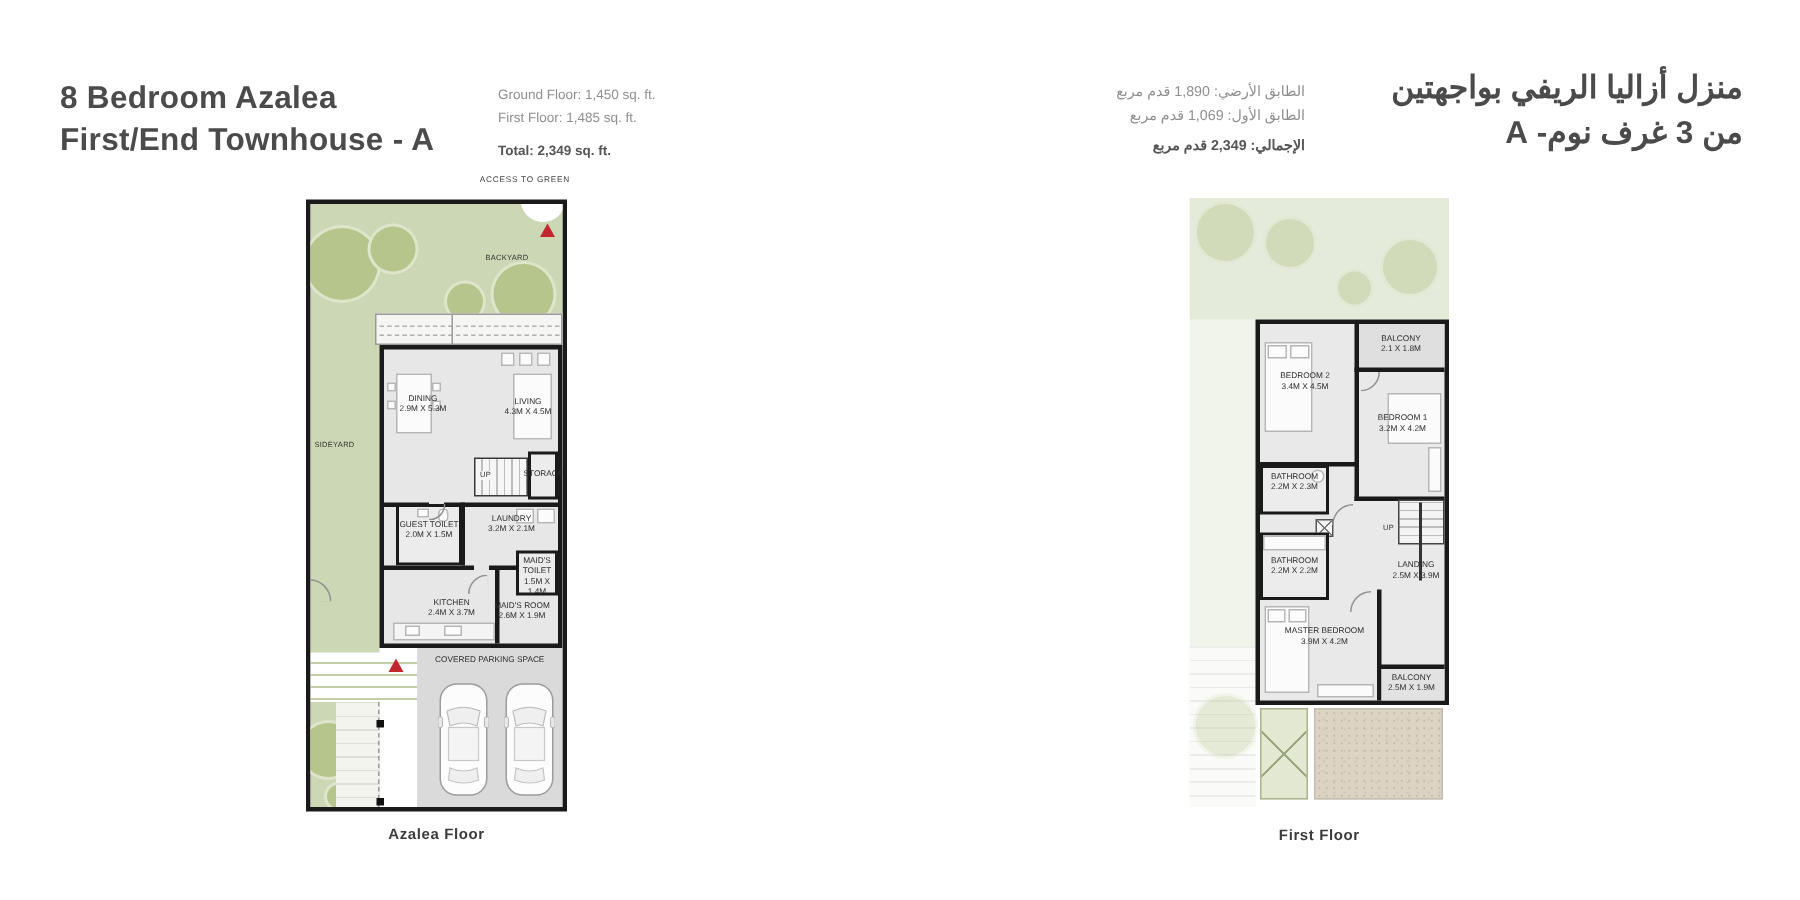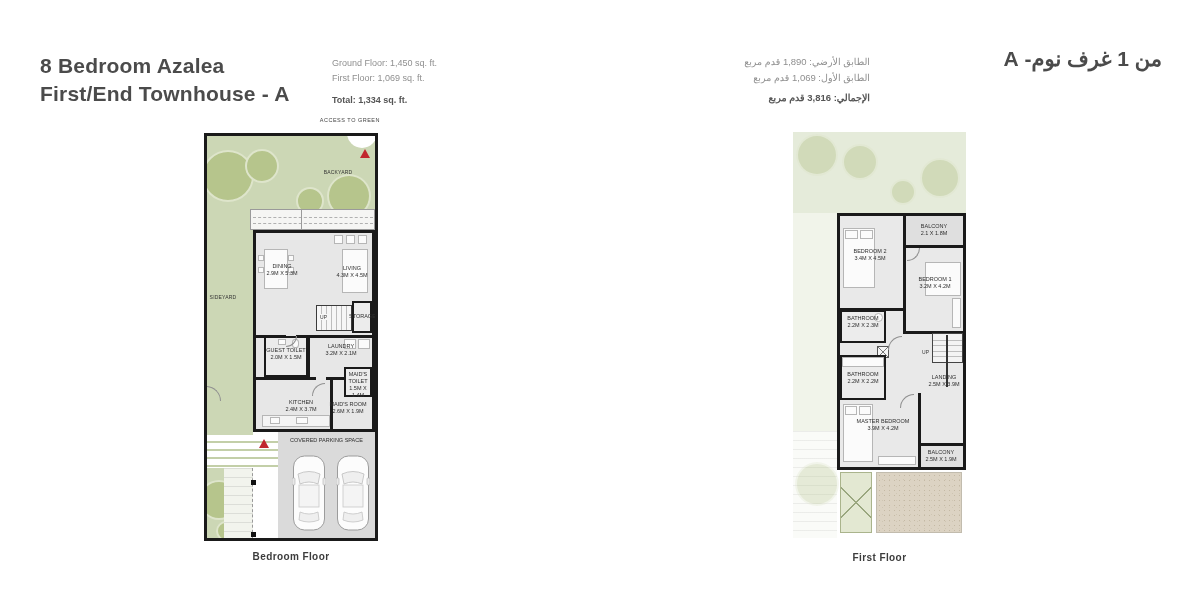--- a/index.html
+++ b/index.html
@@ -71,31 +71,32 @@
 <body>
 
 <div class="canvas">
 
   <div class="title-en">
     <div>8 Bedroom Azalea</div>
     <div>First/End Townhouse - A</div>
   </div>
   <div class="areas-en">
     <div>Ground Floor: 1,450 sq. ft.</div>
-    <div>First Floor: 1,069 sq. ft.</div>
-    <div class="total">Total: 1,334 sq. ft.</div>
+    <div>First Floor: 1,485 sq. ft.</div>
+    <div class="total">Total: 2,349 sq. ft.</div>
   </div>
 
   <div class="areas-ar">
     <div>الطابق الأرضي: 1,890 قدم مربع</div>
     <div>الطابق الأول: 1,069 قدم مربع</div>
-    <div class="total">الإجمالي: 3,816 قدم مربع</div>
+    <div class="total">الإجمالي: 2,349 قدم مربع</div>
   </div>
   <div class="title-ar">
-    <div>من 1 غرف نوم- A</div>
+    <div>منزل أزاليا الريفي بواجهتين</div>
+    <div>من 3 غرف نوم- A</div>
   </div>
 
   <div class="access-lab">ACCESS TO GREEN</div>
 
   <div class="plan gf">
 
     <div class="green" style="left:0;top:0;width:168px;height:94px;"></div>
     <div class="green" style="left:0;top:94px;width:46px;height:308px;"></div>
 
     <div class="tree" style="left:-5px;top:14px;width:52px;height:52px;"></div>
@@ -214,21 +215,21 @@
         <rect x="31" y="24" width="3" height="7" rx="1" fill="#e8e8e8" stroke="#b0b0b0" stroke-width="0.6"></rect>
       </svg>
     </div>
 
     <div class="walkway" style="left:0;top:299px;width:71px;height:33px;"></div>
     <div class="vwalk" style="left:17px;top:332px;width:28px;height:70px;"></div>
     <div class="sq" style="left:44px;top:344px;"></div>
     <div class="sq" style="left:44px;top:396px;"></div>
     <div class="tri" style="left:52px;top:303px;"></div>
   </div>
-  <div class="caption" style="left:204px;top:551px;width:174px;">Bedroom Floor</div>
+  <div class="caption" style="left:204px;top:551px;width:174px;">Azalea Floor</div>
 
   <div class="plan ff">
 
     <div class="abs" style="left:0;top:0;width:173px;height:81px;background:rgba(204,215,181,.5);"></div>
     <div class="abs" style="left:0;top:81px;width:44px;height:325px;background:rgba(204,215,181,.28);"></div>
     <div class="tree ghost" style="left:3px;top:2px;width:42px;height:42px;"></div>
     <div class="tree ghost" style="left:49px;top:12px;width:36px;height:36px;"></div>
     <div class="tree ghost" style="left:127px;top:26px;width:40px;height:40px;"></div>
     <div class="tree ghost" style="left:97px;top:47px;width:26px;height:26px;"></div>
     <div class="ghost-lines" style="left:0;top:299px;width:44px;height:107px;"></div>

